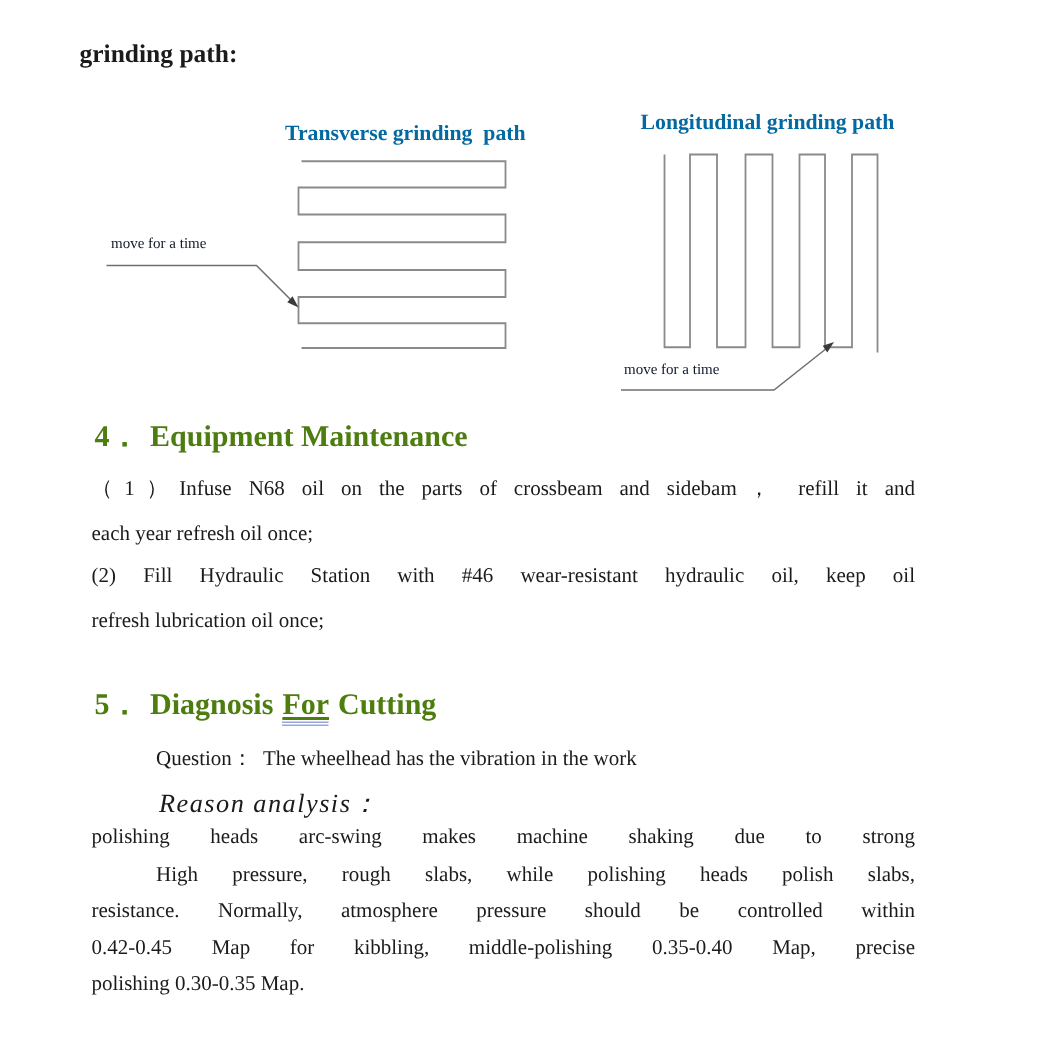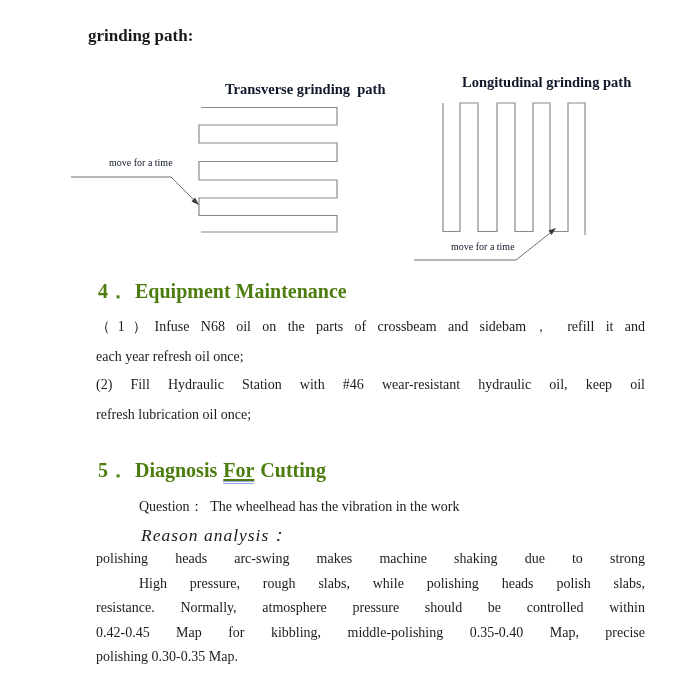--- a/index.html
+++ b/index.html
@@ -1,23 +1,23 @@
 <!DOCTYPE html>
 <html><head>
 <meta charset="utf-8">
 <style>
   html,body{margin:0;padding:0;}
   body{
     width:700px;height:700px;position:relative;background:#ffffff;
     font-family:"Liberation Serif","DejaVu Serif",serif;color:#1b1b1b;
     overflow:hidden;
   }
-  .abs{position:absolute;margin-left:35px;}
+  .abs{position:absolute;}
   .intro{left:53px;top:25px;font-size:17px;font-weight:bold;line-height:22px;}
-  .diagram-title{font-size:14.5px;font-weight:bold;white-space:pre;color:#0f172a;}
+  .diagram-title{font-size:14.5px;font-weight:bold;white-space:pre;color:#0369a1;}
   .callout-label{font-size:10px;white-space:pre;color:#0f172a;}
   svg.diagram-canvas{left:0;top:0;width:700px;height:280px;position:absolute;}
 
   .heading{font-size:20px;font-weight:bold;line-height:26px;color:#4d7c0f;white-space:nowrap;}
   .heading .hnum{display:inline-block;width:37px;}
   .hword{margin-right:6px;}
   .hword:last-child{margin-right:0;}
   .grammar-flag{display:inline-block;line-height:1.05;border-bottom:3px double #98a7de;}
   .black-underline{text-decoration:underline;text-underline-offset:2px;text-decoration-thickness:1.5px;}
 

